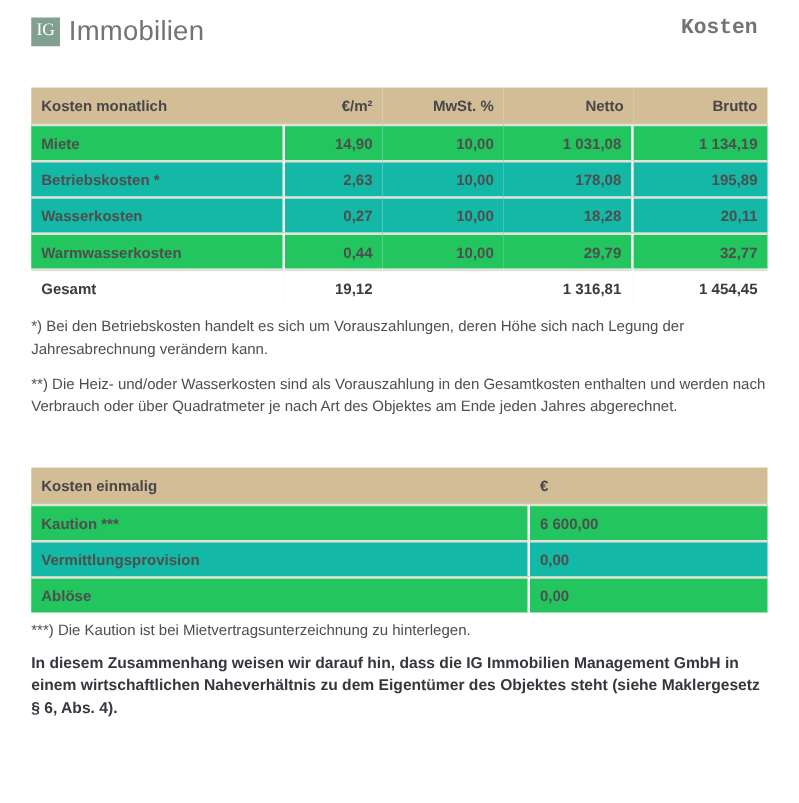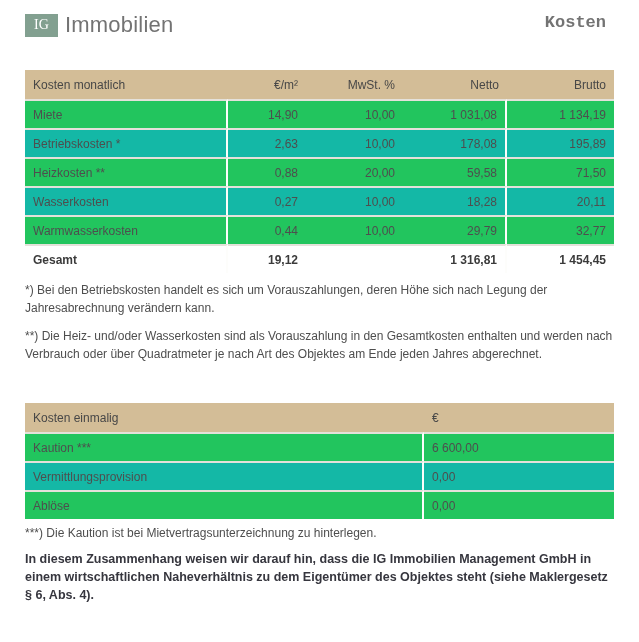--- a/index.html
+++ b/index.html
@@ -19,21 +19,21 @@
 
   
   .topbar {
     display: flex;
     justify-content: space-between;
     align-items: flex-start;
     height: 23px;
   }
   .brand { display: flex; align-items: center; gap: 7px; }
   .brand-mark {
-    width: 33px; height: 23px;
+    width: 23px; height: 23px;
     background: #82a090;
     color: #ffffff;
     font-family: "Liberation Serif", serif;
     font-size: 14px;
     display: flex; align-items: center; justify-content: center;
     flex: 0 0 auto;
   }
   .brand-name {
     font-size: 22px;
     color: #737373;
@@ -55,21 +55,21 @@
     table-layout: fixed;
     width: 589px;
     font-size: 12px;
     color: #4e4e4e;
   }
   .costs th, .costs td {
     box-sizing: border-box;
     height: 29px;
     padding: 0 8px;
     vertical-align: middle;
-    font-weight: normal;
+    font-weight: bold;
     overflow: hidden;
     white-space: nowrap;
   }
   .costs thead th {
     background: #d3bd97;
     color: #474747;
     text-align: left;
   }
   .costs thead th.num { text-align: right; }
   .costs tbody td { border-top: 2px solid #e4e1da; }
@@ -144,27 +144,20 @@
         <td class="num vsep">1 031,08</td>
         <td class="num">1 134,19</td>
       </tr>
       <tr class="even">
         <td class="vsep">Betriebskosten *</td>
         <td class="num">2,63</td>
         <td class="num">10,00</td>
         <td class="num vsep">178,08</td>
         <td class="num">195,89</td>
       </tr>
-      <tr class="odd">
-        <td class="vsep">Heizkosten **</td>
-        <td class="num">0,88</td>
-        <td class="num">20,00</td>
-        <td class="num vsep">59,58</td>
-        <td class="num">71,50</td>
-      </tr>
       <tr class="even">
         <td class="vsep">Wasserkosten</td>
         <td class="num">0,27</td>
         <td class="num">10,00</td>
         <td class="num vsep">18,28</td>
         <td class="num">20,11</td>
       </tr>
       <tr class="odd">
         <td class="vsep">Warmwasserkosten</td>
         <td class="num">0,44</td>

